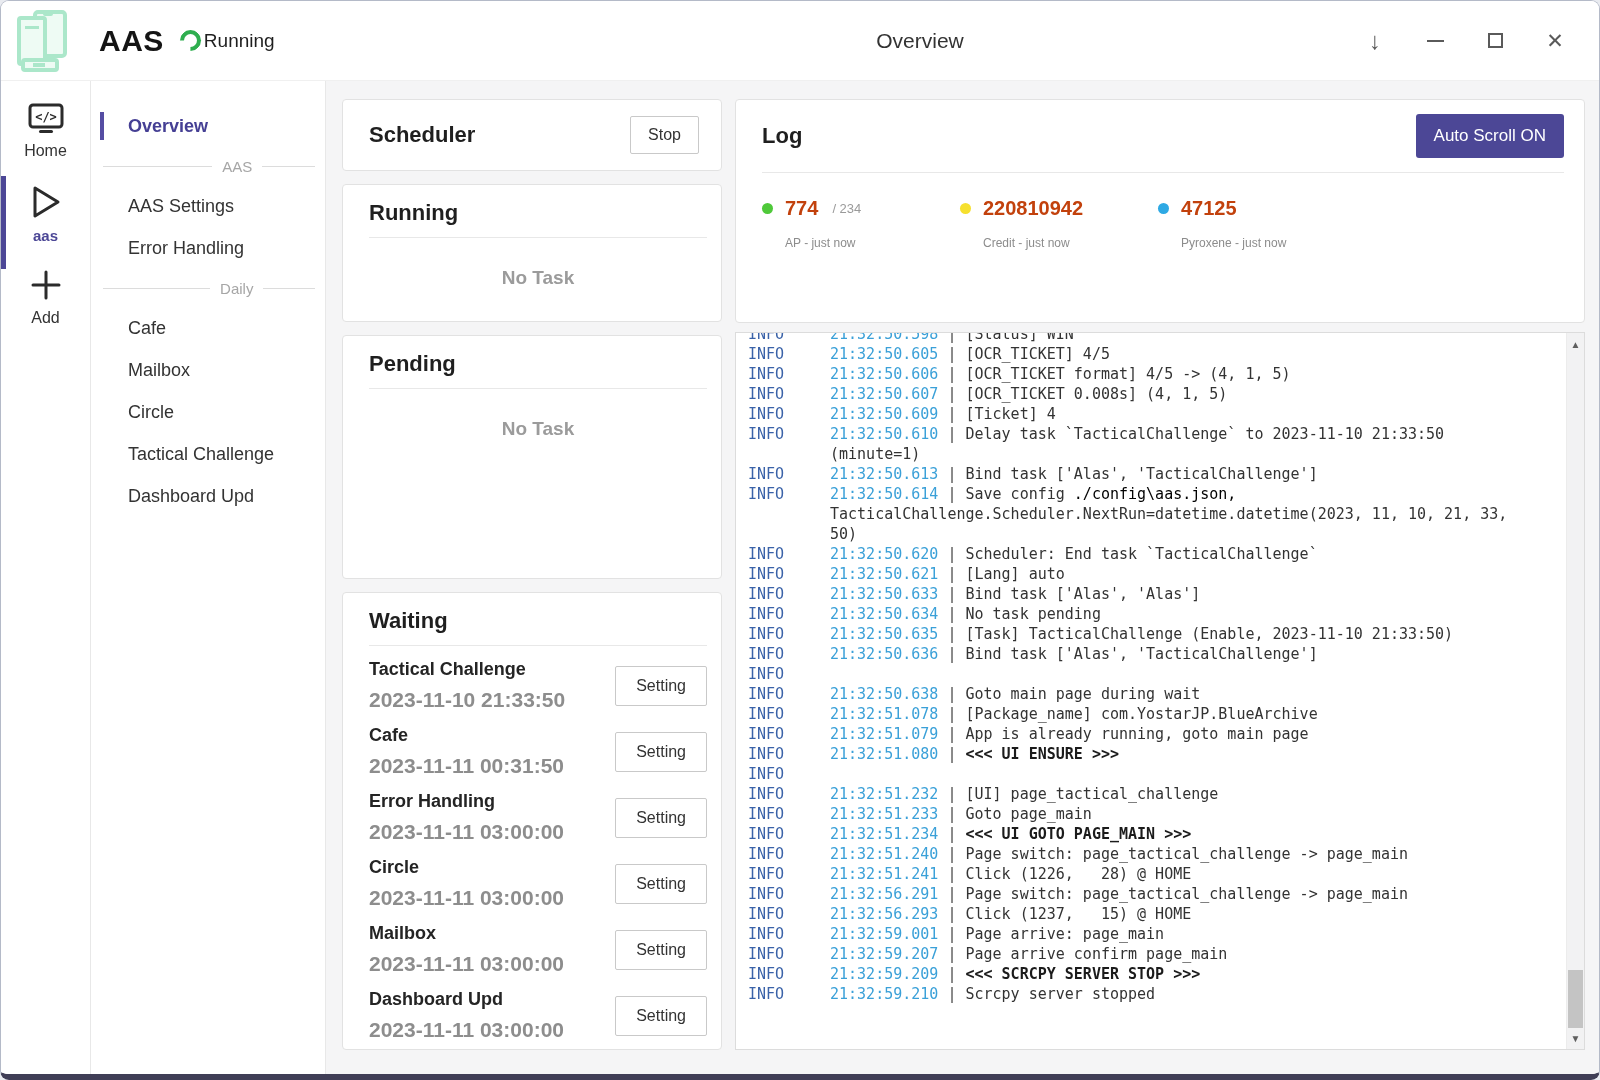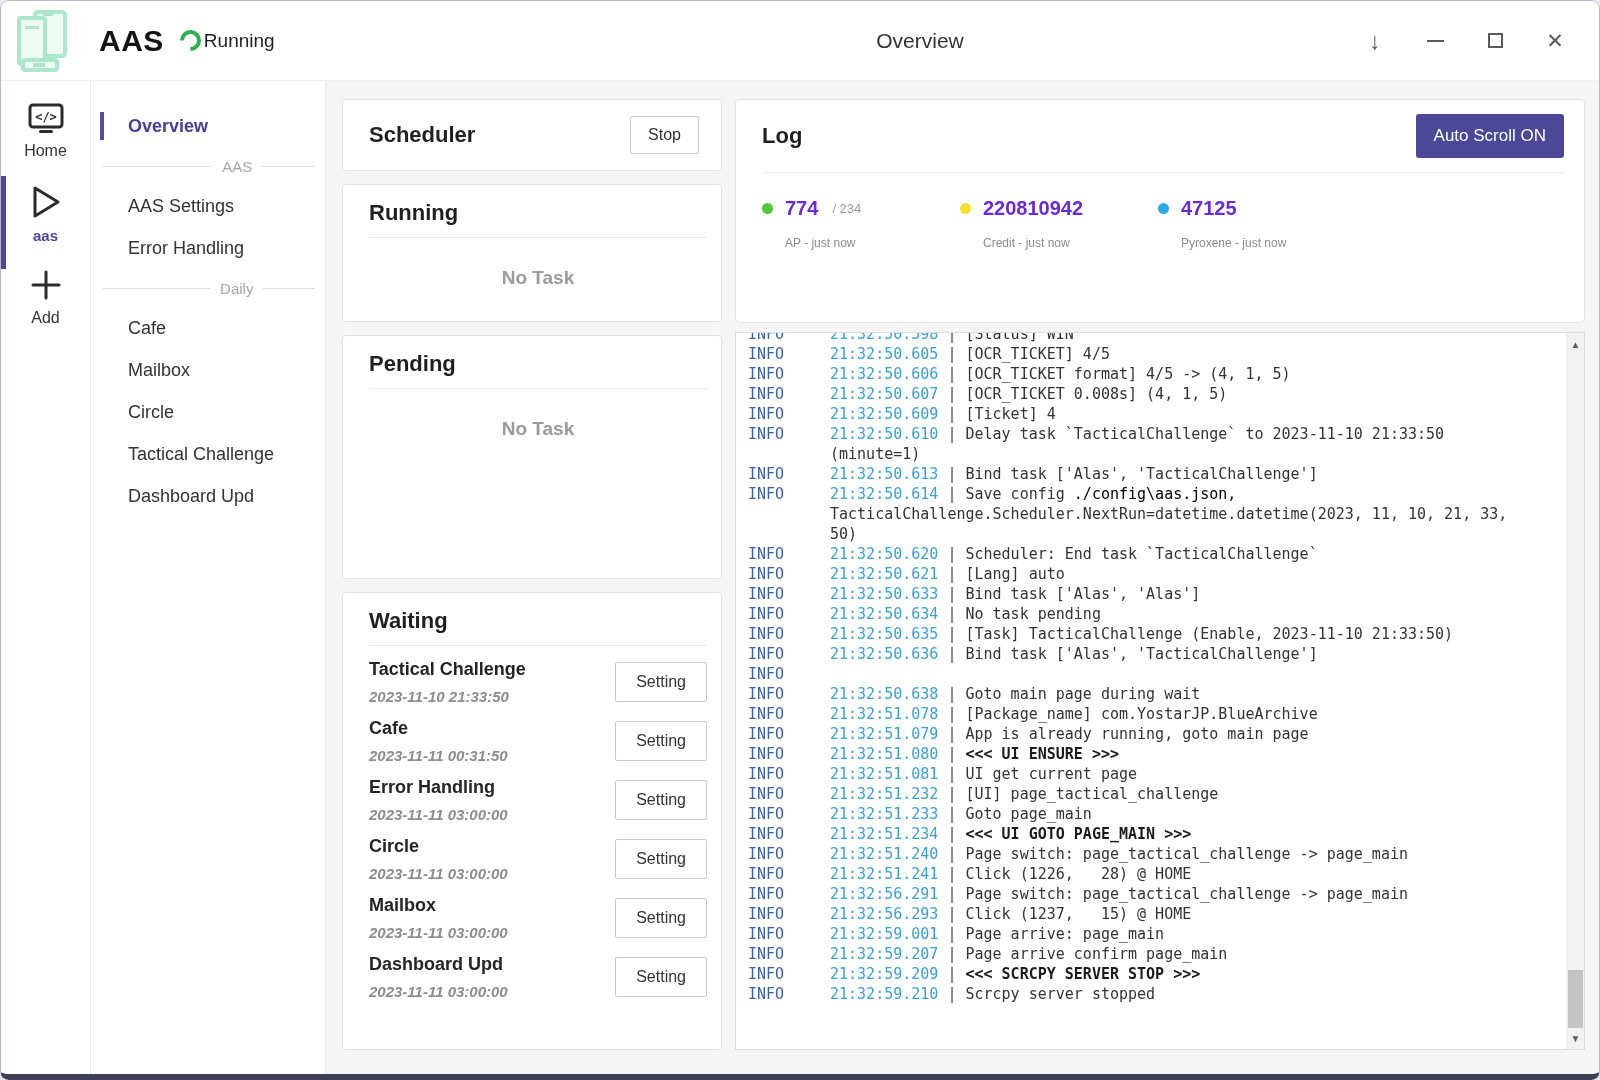--- a/index.html
+++ b/index.html
@@ -59,32 +59,32 @@
 
   .panel { padding:15px 14px 0 26px; flex:none; }
   .panel-head { padding-bottom:11px; border-bottom:1px solid #e8e8e8; }
   .empty { text-align:center; color:#9b9b9b; font-size:19px; font-weight:600; padding-top:29px; }
   .running-card { height:138px; }
   .pending-card { height:244px; }
 
   .waiting-card { flex:1; display:flex; flex-direction:column; overflow:hidden; }
   .w-item { display:flex; justify-content:space-between; align-items:center; margin-top:13px; padding-right:0; }
   .w-name { font-size:18px; font-weight:700; color:#242424; margin-bottom:8px; }
-  .w-date { font-size:15px; font-weight:700; color:#8d8d8d;font-style:italic; }
+  .w-date { font-size:21px; font-weight:700; color:#8d8d8d; }
   .w-btn { padding:10px 20px; }
 
   
   .log-card { height:224px; padding:0 20px 0 26px; flex:none; }
   .log-head { display:flex; justify-content:space-between; align-items:center; height:73px; border-bottom:1px solid #e8e8e8; }
   .btn-accent { background:#4c4796; color:#fff; border:none; border-radius:3px; font-size:17px; padding:12px 18px; cursor:pointer; font-family:inherit; }
   .stats { display:flex; padding-top:24px; }
   .stat { width:198px; }
   .stat-top { display:flex; align-items:center; gap:12px; }
   .dot { width:11px; height:11px; border-radius:50%; flex:none; }
-  .stat-value { font-size:20px; font-weight:700; color:#6d28d9; }
+  .stat-value { font-size:20px; font-weight:700; color:#c2410c; }
   .stat-extra { font-size:13px; color:#9a9a9a; margin-left:2px; }
   .stat-caption { color:#8c8c8c; font-size:12px; margin-top:16px; padding-left:23px; }
 
   
   .console { flex:1; position:relative; background:#fff; border:1px solid #dcdcdc; overflow:hidden; padding:0 30px 0 12px; min-height:0; }
   .log-lines { font-family:"DejaVu Sans Mono", monospace; font-size:15px; line-height:20px; margin-top:-9px; }
   .log-entry { display:flex; }
   .lvl { width:82px; flex:none; color:#3a62a8; }
   .lcontent { width:680px; flex:none; white-space:pre-wrap; color:#333; }
   .time { color:#3aa0d8; }
@@ -349,21 +349,20 @@
               <div class="log-entry">
                 <span class="lvl">INFO</span>
                 <span class="lcontent"><span class="time">21:32:51.079</span><span class="pipe"> | </span><span>App is already running, goto main page</span></span>
               </div>
               <div class="log-entry">
                 <span class="lvl">INFO</span>
                 <span class="lcontent"><span class="time">21:32:51.080</span><span class="pipe"> | </span><span class="part-b">&lt;&lt;&lt; UI ENSURE &gt;&gt;&gt;</span></span>
               </div>
               <div class="log-entry">
                 <span class="lvl">INFO</span>
-                <span class="lcontent"><span class="time">21:32:51.081</span><span class="pipe"> | </span><span>UI get current page</span></span>
               </div>
               <div class="log-entry">
                 <span class="lvl">INFO</span>
                 <span class="lcontent"><span class="time">21:32:51.232</span><span class="pipe"> | </span><span>[UI] page_tactical_challenge</span></span>
               </div>
               <div class="log-entry">
                 <span class="lvl">INFO</span>
                 <span class="lcontent"><span class="time">21:32:51.233</span><span class="pipe"> | </span><span>Goto page_main</span></span>
               </div>
               <div class="log-entry">

